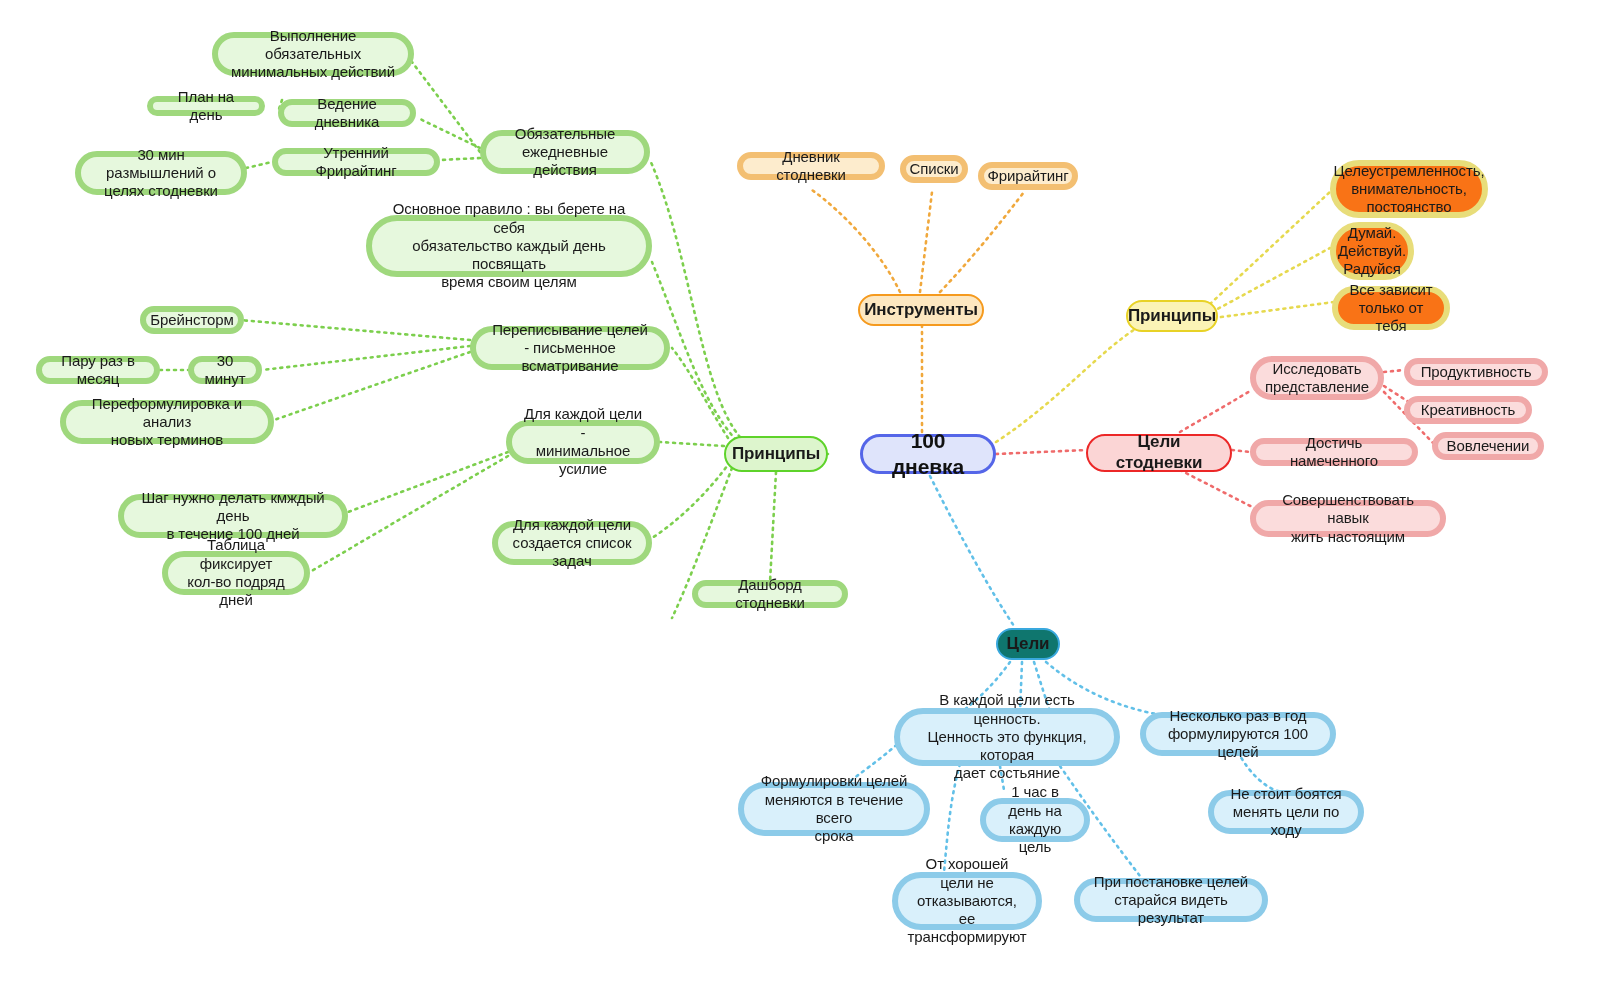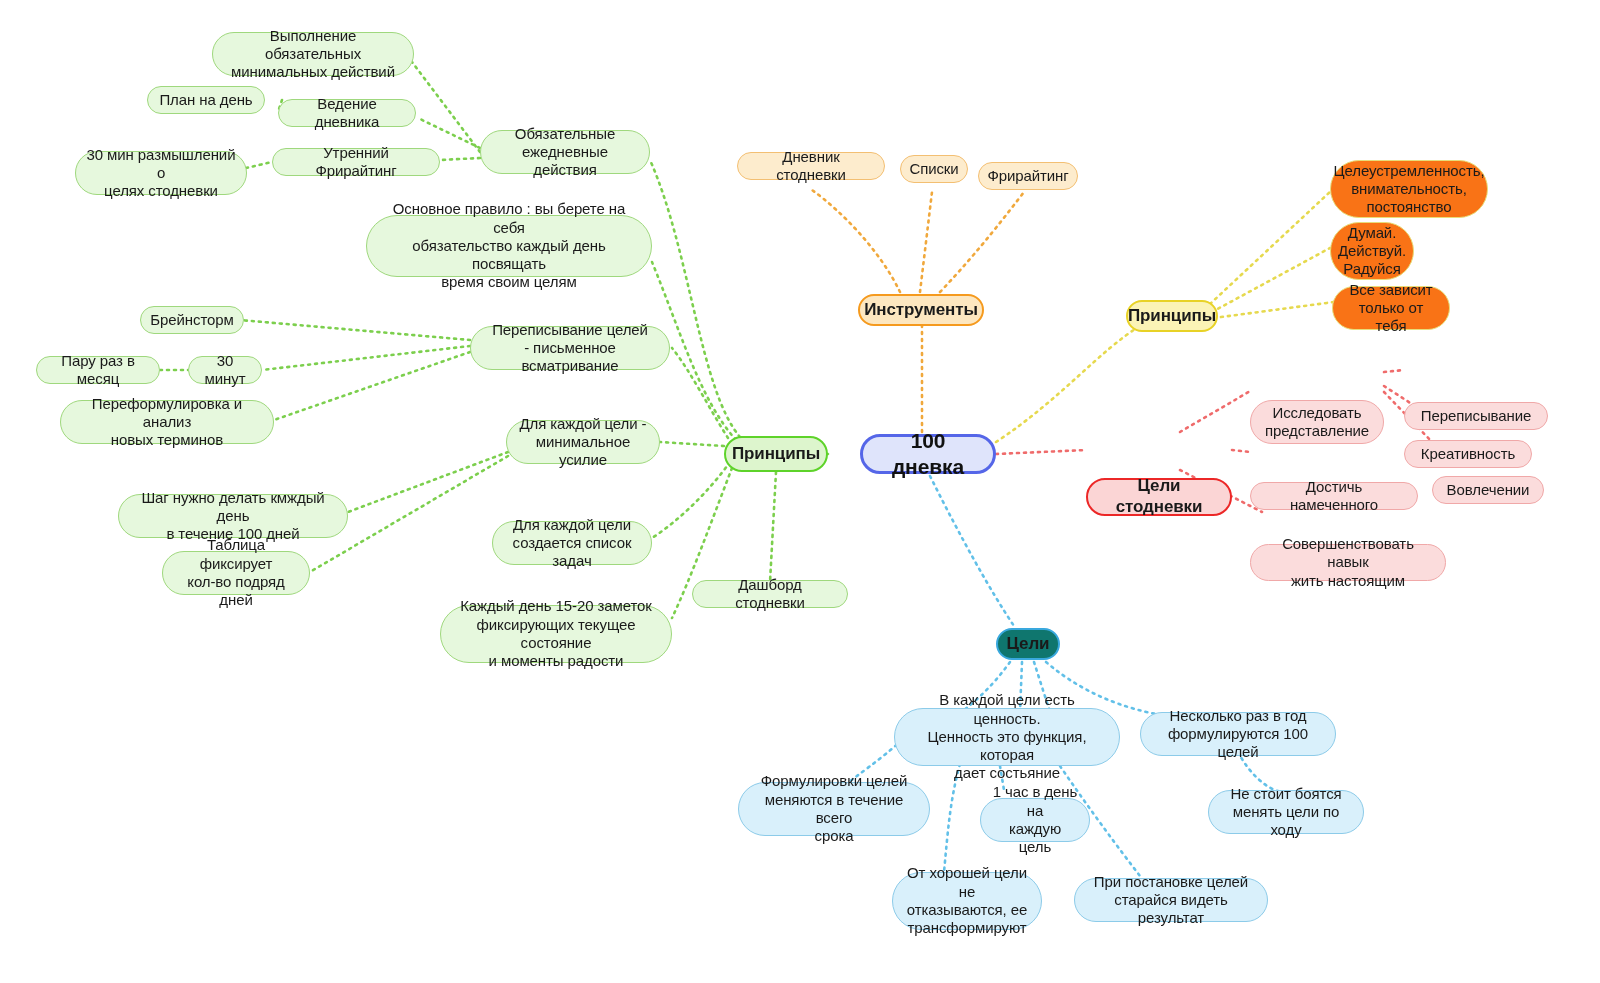--- a/index.html
+++ b/index.html
@@ -5,34 +5,34 @@
   html,body{margin:0;padding:0;background:#ffffff;}
   body{font-family:"Liberation Sans","DejaVu Sans",sans-serif;}
   #canvas{position:relative;width:1600px;height:983px;overflow:hidden;background:#fff;}
   #edges{position:absolute;left:0;top:0;width:1600px;height:983px;pointer-events:none;}
   .node{
     position:absolute;
     box-sizing:border-box;
     display:flex;align-items:center;justify-content:center;
     text-align:center;
     border-radius:999px;
-    border:1px solid #737373;
+    border:6px solid #737373;
     background:#e8f8df;
     color:#1a1a1a;
     font-size:15px;
     line-height:1.22;
     padding:4px 10px;
     white-space:pre-line;
     letter-spacing:-0.1px;
   }
   
   .green{background:#e6f8dd;border-color:#9fd87d;}
   .orange{background:#fdeccd;border-color:#f3bf72;}
   .yellow{background:#f97316;border-color:#e8dd7a;}
-  .red{background:#fbdcdc;border-color:#f0a8a8;margin-top:44px;}
+  .red{background:#fbdcdc;border-color:#f0a8a8;}
   .blue{background:#d9f0fb;border-color:#8ccbe9;}
 
   
   .hub{font-weight:bold;font-size:17px;border-width:2px;}
   .hub.green{background:#ddf5cd;border-color:#5ed32a;}
   .hub.orange{background:#fde7c0;border-color:#f59a1e;}
   .hub.yellow{background:#fbf3b6;border-color:#e8d226;}
   .hub.red{background:#fbd5d5;border-color:#ec2727;}
   .hub.blue{background:#0f766e;border-color:#39a8dd;}
 
@@ -126,21 +126,21 @@
   <div class="node hub green" style="left:724px;top:436px;width:104px;height:36px;">Принципы</div>
 
   <div class="node green" style="left:480px;top:130px;width:170px;height:44px;">Обязательные
 ежедневные действия</div>
 
   <div class="node green" style="left:212px;top:32px;width:202px;height:44px;">Выполнение обязательных
 минимальных действий</div>
 
   <div class="node green" style="left:278px;top:99px;width:138px;height:28px;">Ведение дневника</div>
 
-  <div class="node green" style="left:147px;top:86px;width:118px;height:28px;">План на день</div>
+  <div class="node green" style="left:147px;top:96px;width:118px;height:20px;">План на день</div>
 
   <div class="node green" style="left:272px;top:148px;width:168px;height:28px;">Утренний Фрирайтинг</div>
 
   <div class="node green" style="left:75px;top:151px;width:172px;height:44px;">30 мин размышлений о
 целях стодневки</div>
 
   <div class="node green" style="left:470px;top:326px;width:200px;height:44px;">Переписывание целей
 - письменное всматривание</div>
 
   <div class="node green" style="left:366px;top:215px;width:286px;height:62px;">Основное правило : вы берете на себя
@@ -161,23 +161,20 @@
 
   <div class="node green" style="left:118px;top:494px;width:230px;height:44px;">Шаг нужно делать кмждый день
 в течение 100 дней</div>
 
   <div class="node green" style="left:162px;top:551px;width:148px;height:44px;">Таблица фиксирует
 кол-во подряд дней</div>
 
   <div class="node green" style="left:492px;top:521px;width:160px;height:44px;">Для каждой цели
 создается список задач</div>
 
-  <div class="node green" style="left:440px;top:605px;width:232px;height:58px;">Каждый день 15-20 заметок
-фиксирующих текущее состояние
-и моменты радости</div>
 
   <div class="node green" style="left:692px;top:580px;width:156px;height:28px;">Дашборд стодневки</div>
 
   <div class="node hub orange" style="left:858px;top:294px;width:126px;height:32px;">Инструменты</div>
 
   <div class="node orange" style="left:737px;top:152px;width:148px;height:28px;">Дневник стодневки</div>
 
   <div class="node orange" style="left:900px;top:155px;width:68px;height:28px;">Списки</div>
 
   <div class="node orange" style="left:978px;top:162px;width:100px;height:28px;">Фрирайтинг</div>
@@ -193,21 +190,21 @@
 Радуйся</div>
 
   <div class="node yellow" style="left:1332px;top:286px;width:118px;height:44px;">Все зависит
 только от тебя</div>
 
   <div class="node hub red" style="left:1086px;top:434px;width:146px;height:38px;">Цели стодневки</div>
 
   <div class="node red" style="left:1250px;top:356px;width:134px;height:44px;">Исследовать
 представление</div>
 
-  <div class="node red" style="left:1404px;top:358px;width:144px;height:28px;">Переписывание</div>
+  <div class="node red" style="left:1404px;top:358px;width:144px;height:28px;">Продуктивность</div>
 
   <div class="node red" style="left:1404px;top:396px;width:128px;height:28px;">Креативность</div>
 
   <div class="node red" style="left:1432px;top:432px;width:112px;height:28px;">Вовлечении</div>
 
   <div class="node red" style="left:1250px;top:438px;width:168px;height:28px;">Достичь намеченного</div>
 
   <div class="node red" style="left:1250px;top:500px;width:196px;height:37px;">Совершенствовать навык
 жить настоящим</div>
 

